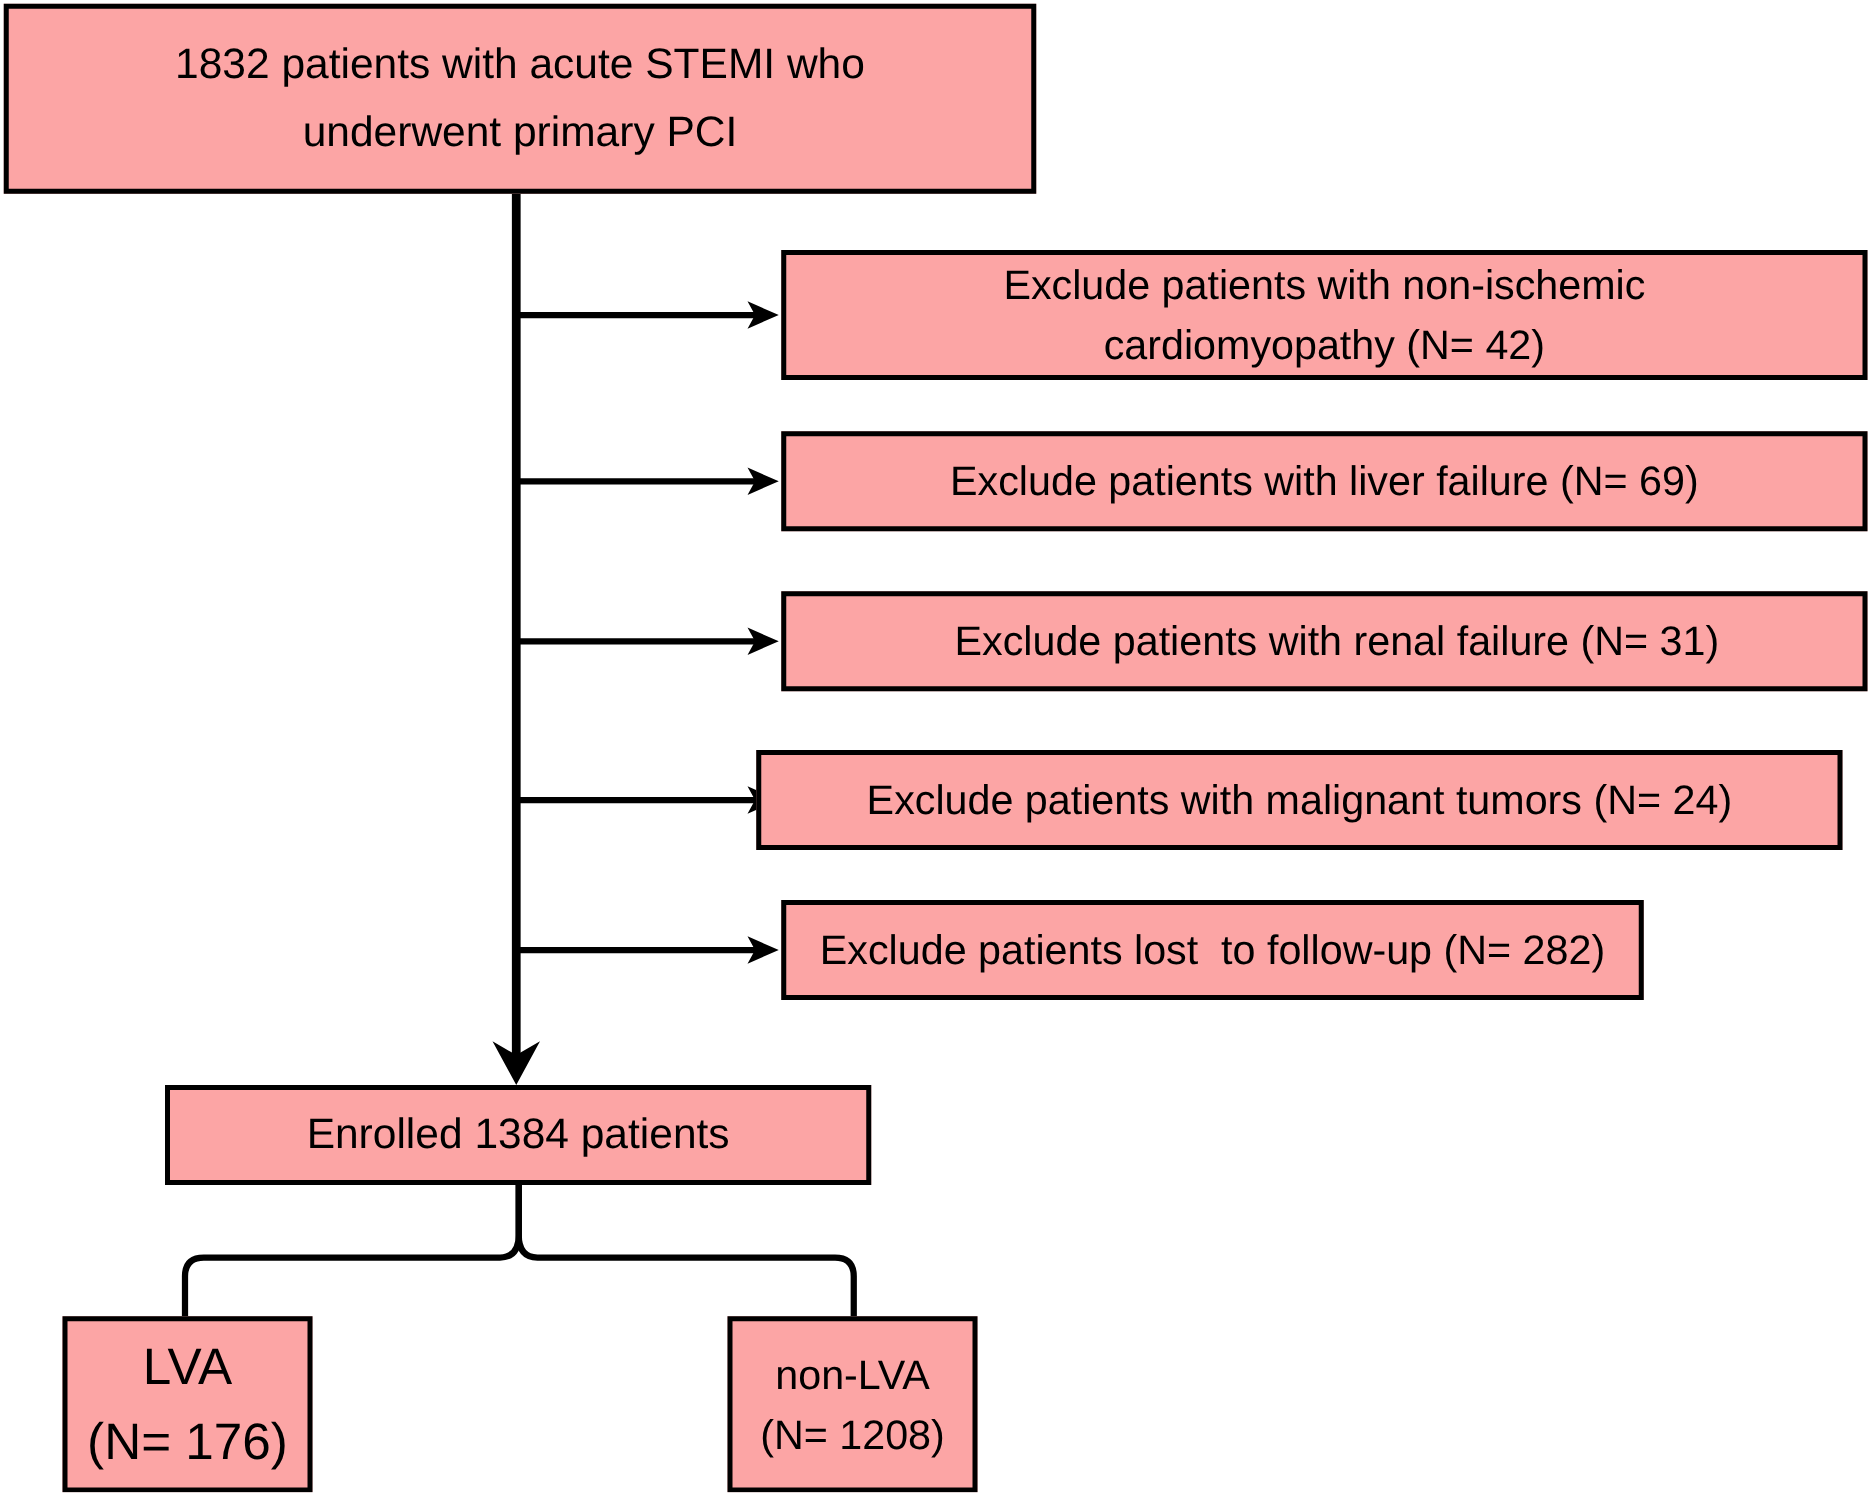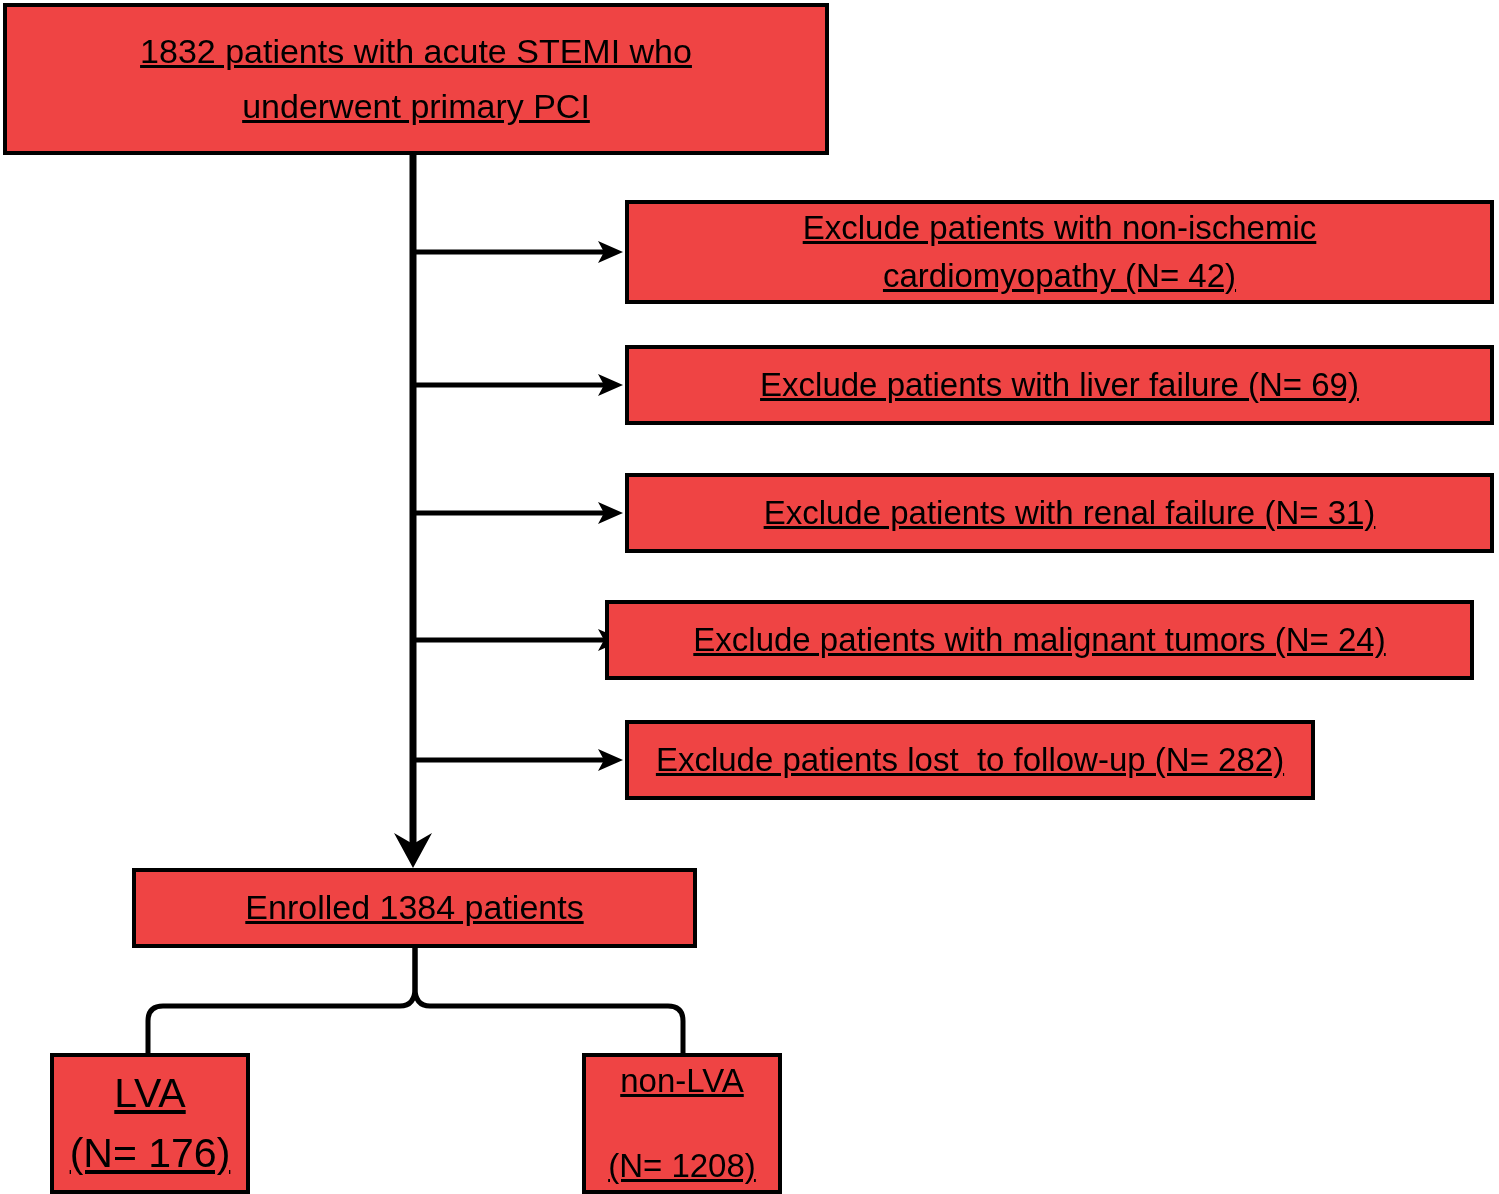--- a/index.html
+++ b/index.html
@@ -15,29 +15,28 @@
     position: relative;
     width: 1499px;
     height: 1194px;
     background: #ffffff;
     overflow: hidden;
   }
   .node {
     position: absolute;
     box-sizing: border-box;
     border: 4px solid #000000;
-    background: #ef4444;
+    background: #fca5a5;
     display: flex;
     flex-direction: column;
     align-items: center;
     justify-content: center;
     text-align: center;
     line-height: 1.45;
     color: #000000;
-    text-decoration: underline;
   }
   .node .line {
     display: block;
     white-space: pre;
   }
 
   
   #node-source {
     left: 3px;  top: 3px;
     width: 826px; height: 152px;
@@ -78,21 +77,20 @@
   }
   #node-group-lva {
     left: 50px; top: 1053px;
     width: 200px; height: 141px;
     font-size: 41px;
   }
   #node-group-nonlva {
     left: 582px; top: 1053px;
     width: 200px; height: 141px;
     font-size: 33px;
-    justify-content: space-between;
   }
 
   
   #connector-layer {
     position: absolute;
     left: 0; top: 0;
     width: 1499px; height: 1194px;
     pointer-events: none;
   }
 </style>

